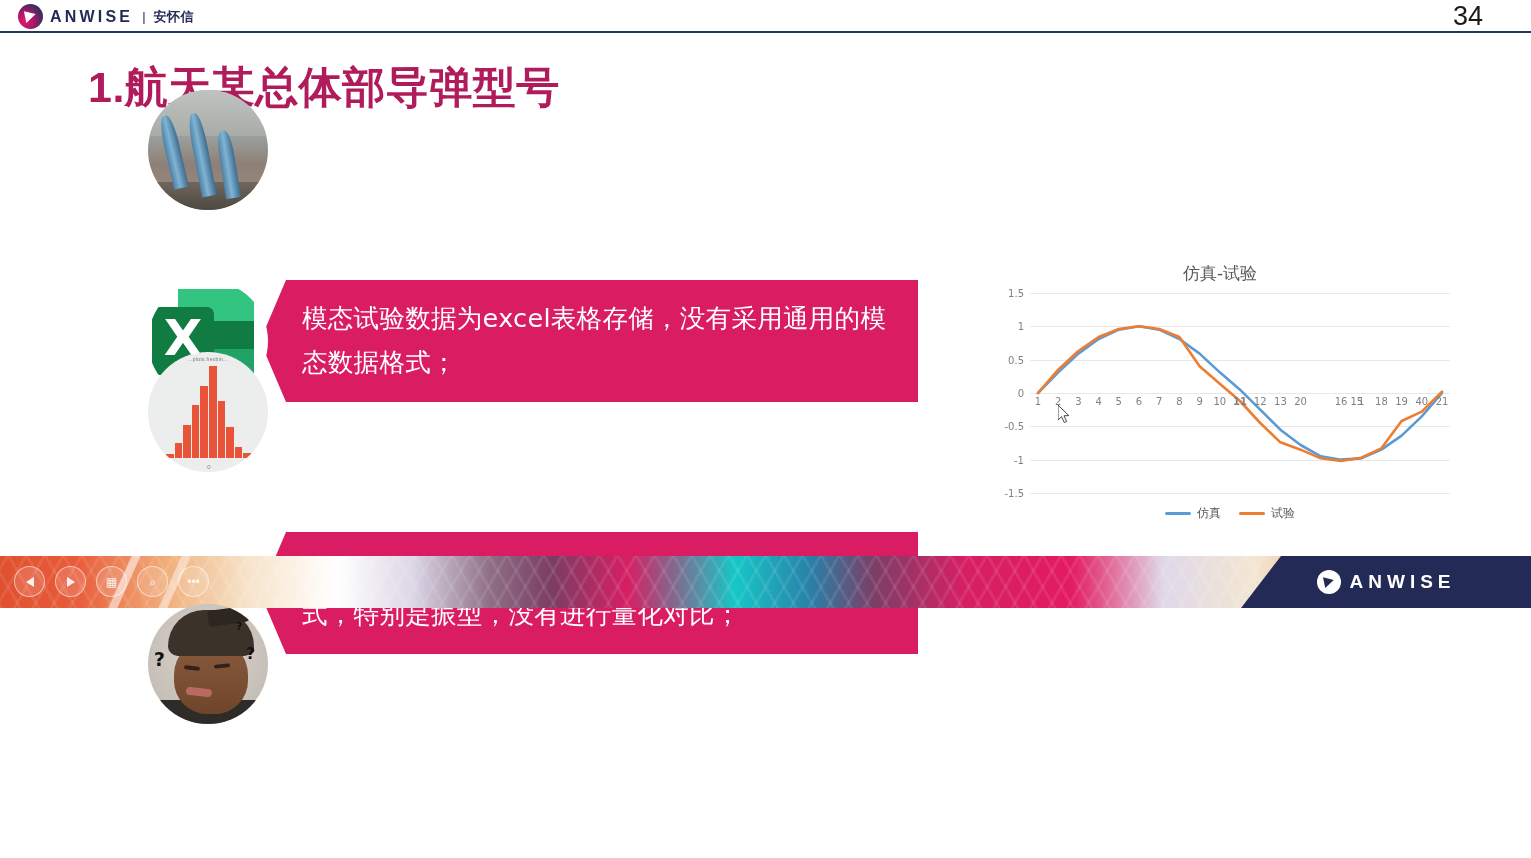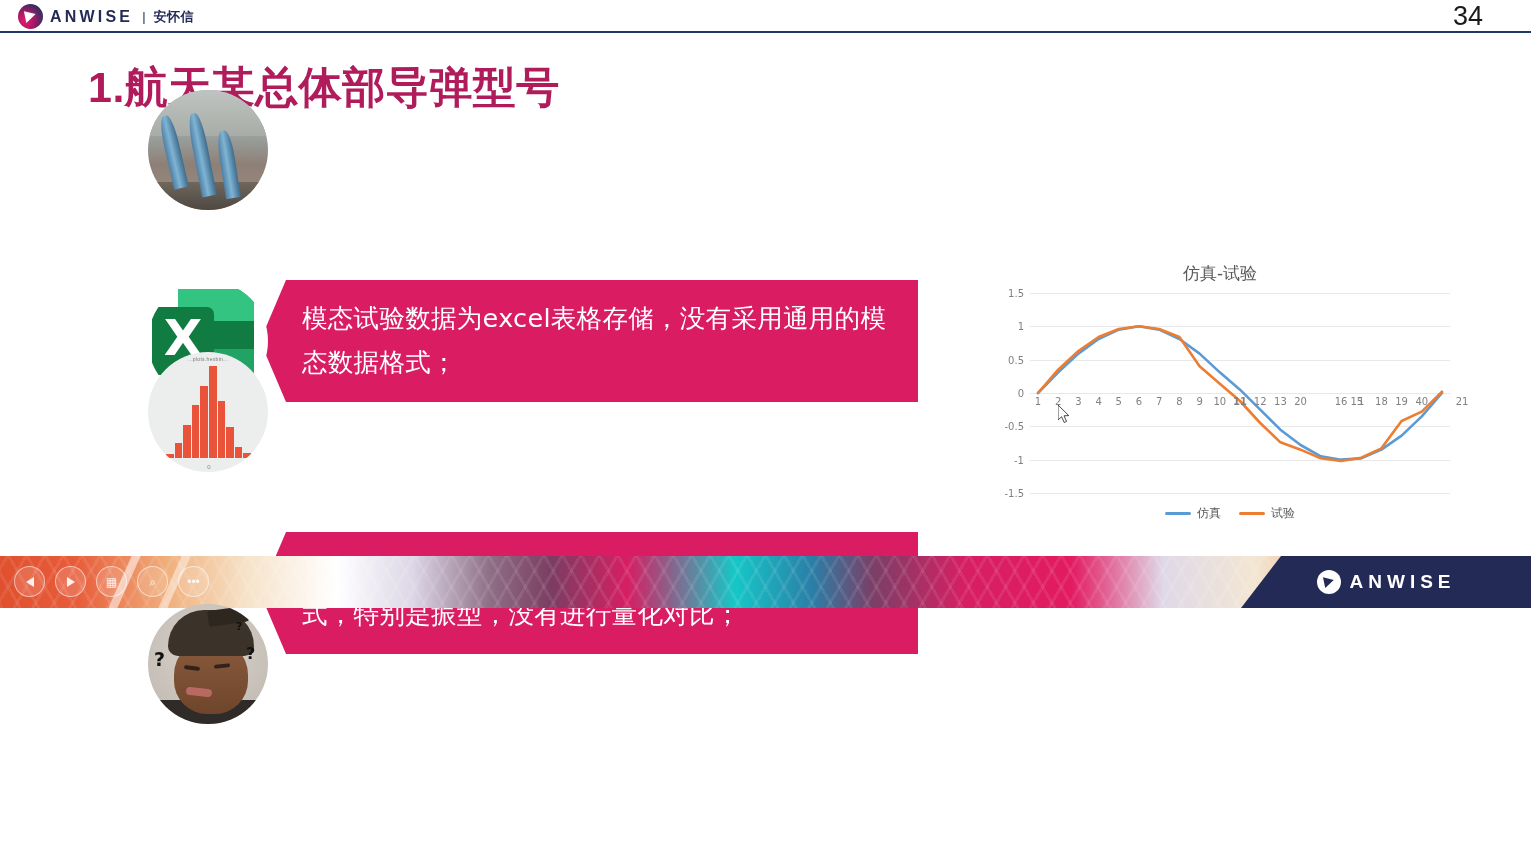--- a/index.html
+++ b/index.html
@@ -479,21 +479,21 @@
           <span style="left: 210px; font-weight: bold;">11</span>
           <span style="left: 230.2px;">12</span>
           <span style="left: 250.4px;">13</span>
           <span style="left: 270.6px;">20</span>
           <span style="left: 290.8px; margin-left: 36px;">15</span>
           <span style="left: 311px;">16</span>
           <span style="left: 331.2px;">1</span>
           <span style="left: 351.4px;">18</span>
           <span style="left: 371.6px;">19</span>
           <span style="left: 391.8px;">40</span>
-          <span style="left: 432px;">21</span>
+          <span style="left: 412px;">21</span>
         </div>
     </div>
     <div class="legend" id="legend">
         <div class="legend-item">
           <span class="legend-swatch" style="background: rgb(91, 155, 213);"></span>
           <span class="legend-label">仿真</span>
         </div>
         <div class="legend-item">
           <span class="legend-swatch" style="background: rgb(237, 125, 49);"></span>
           <span class="legend-label">试验</span>

